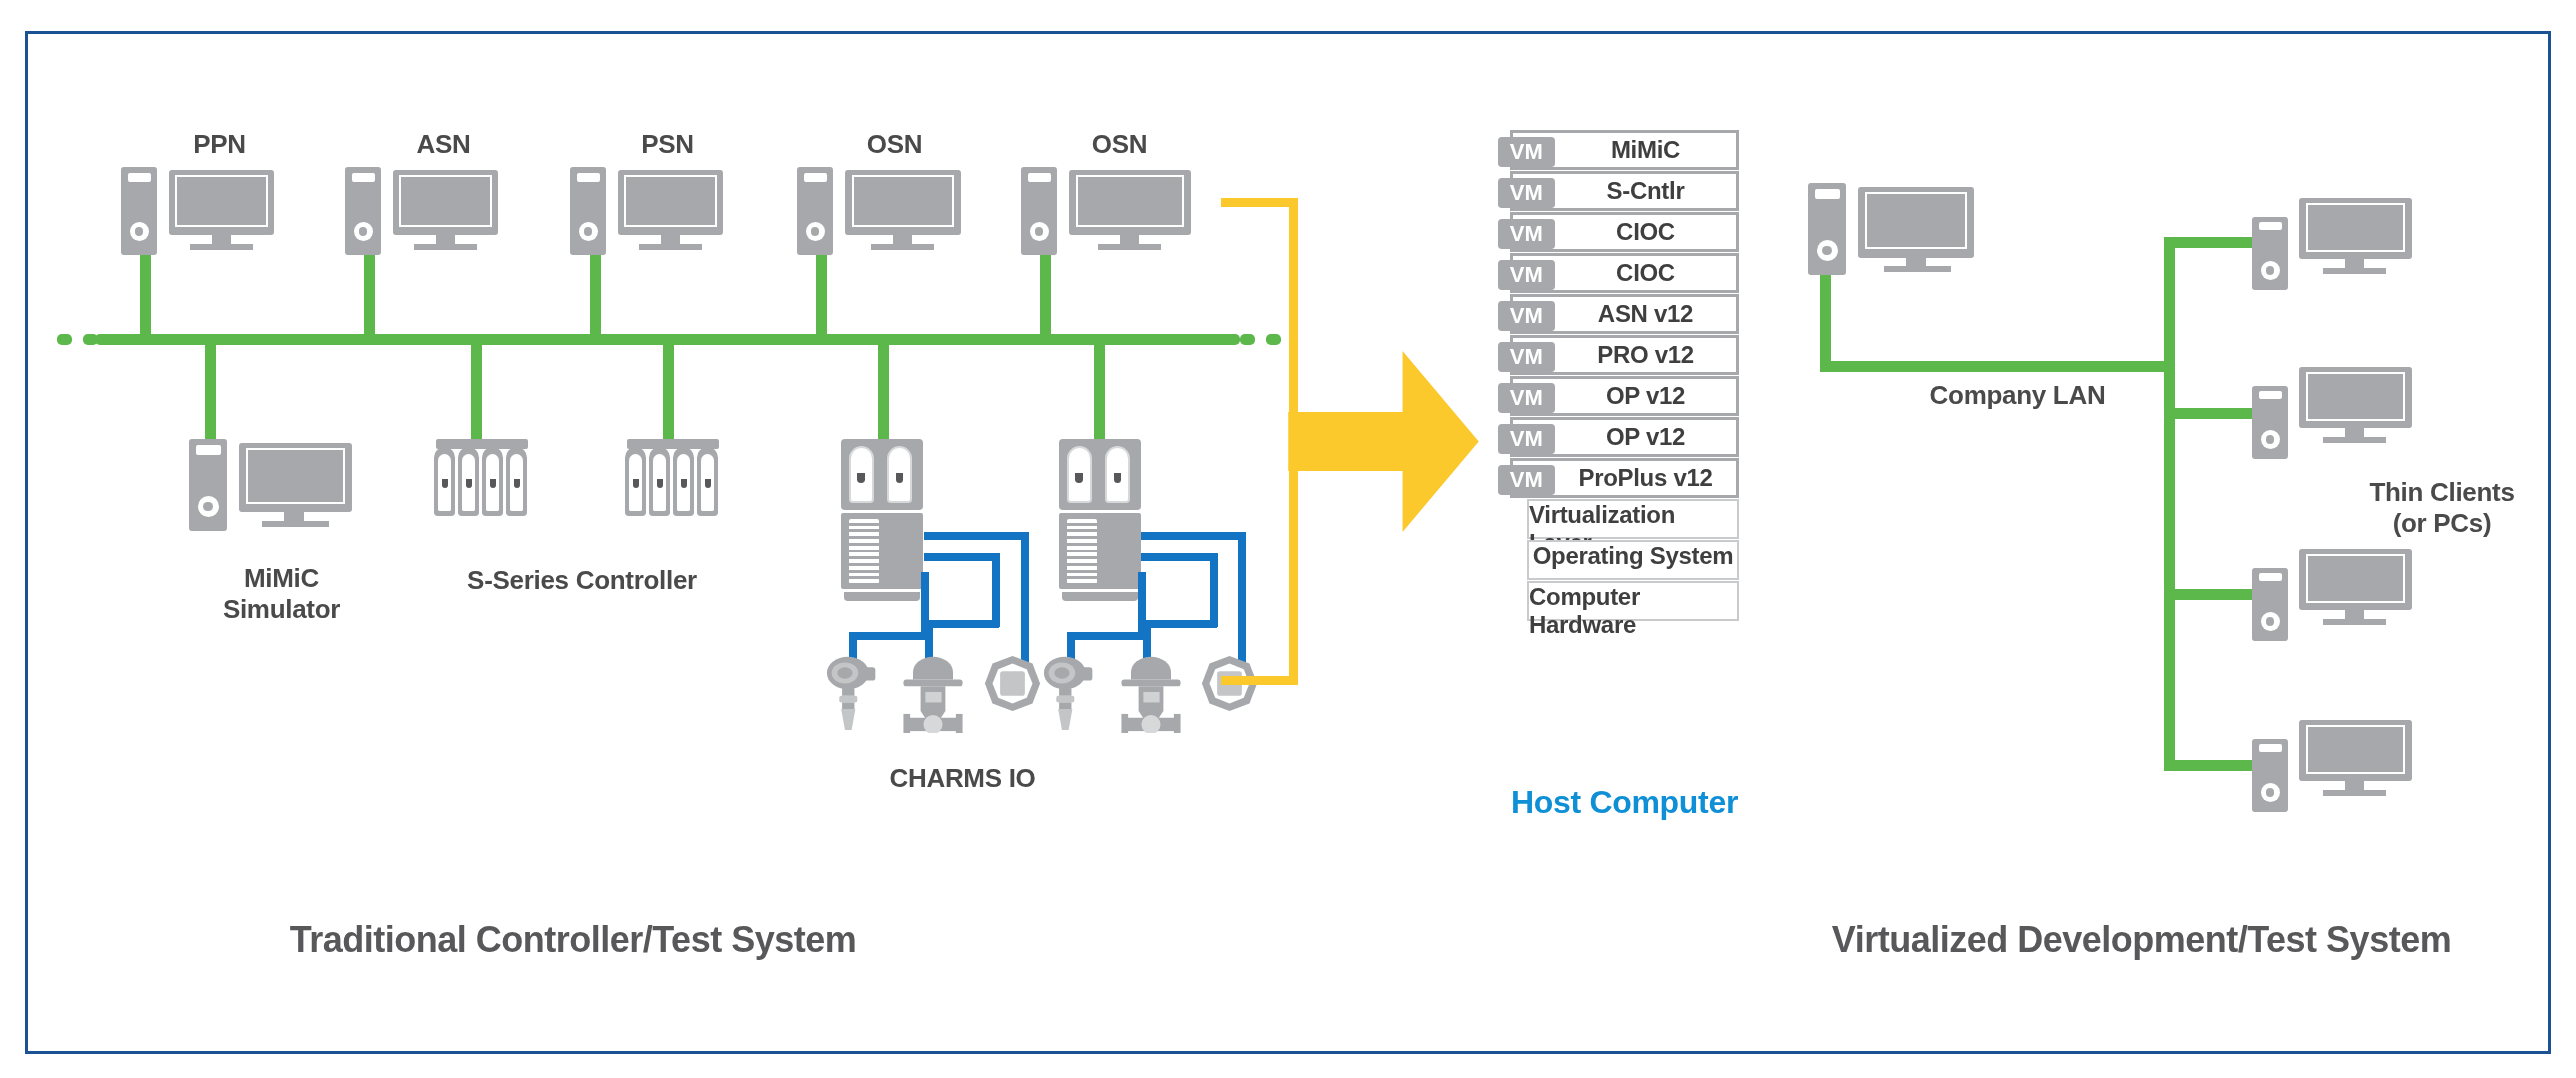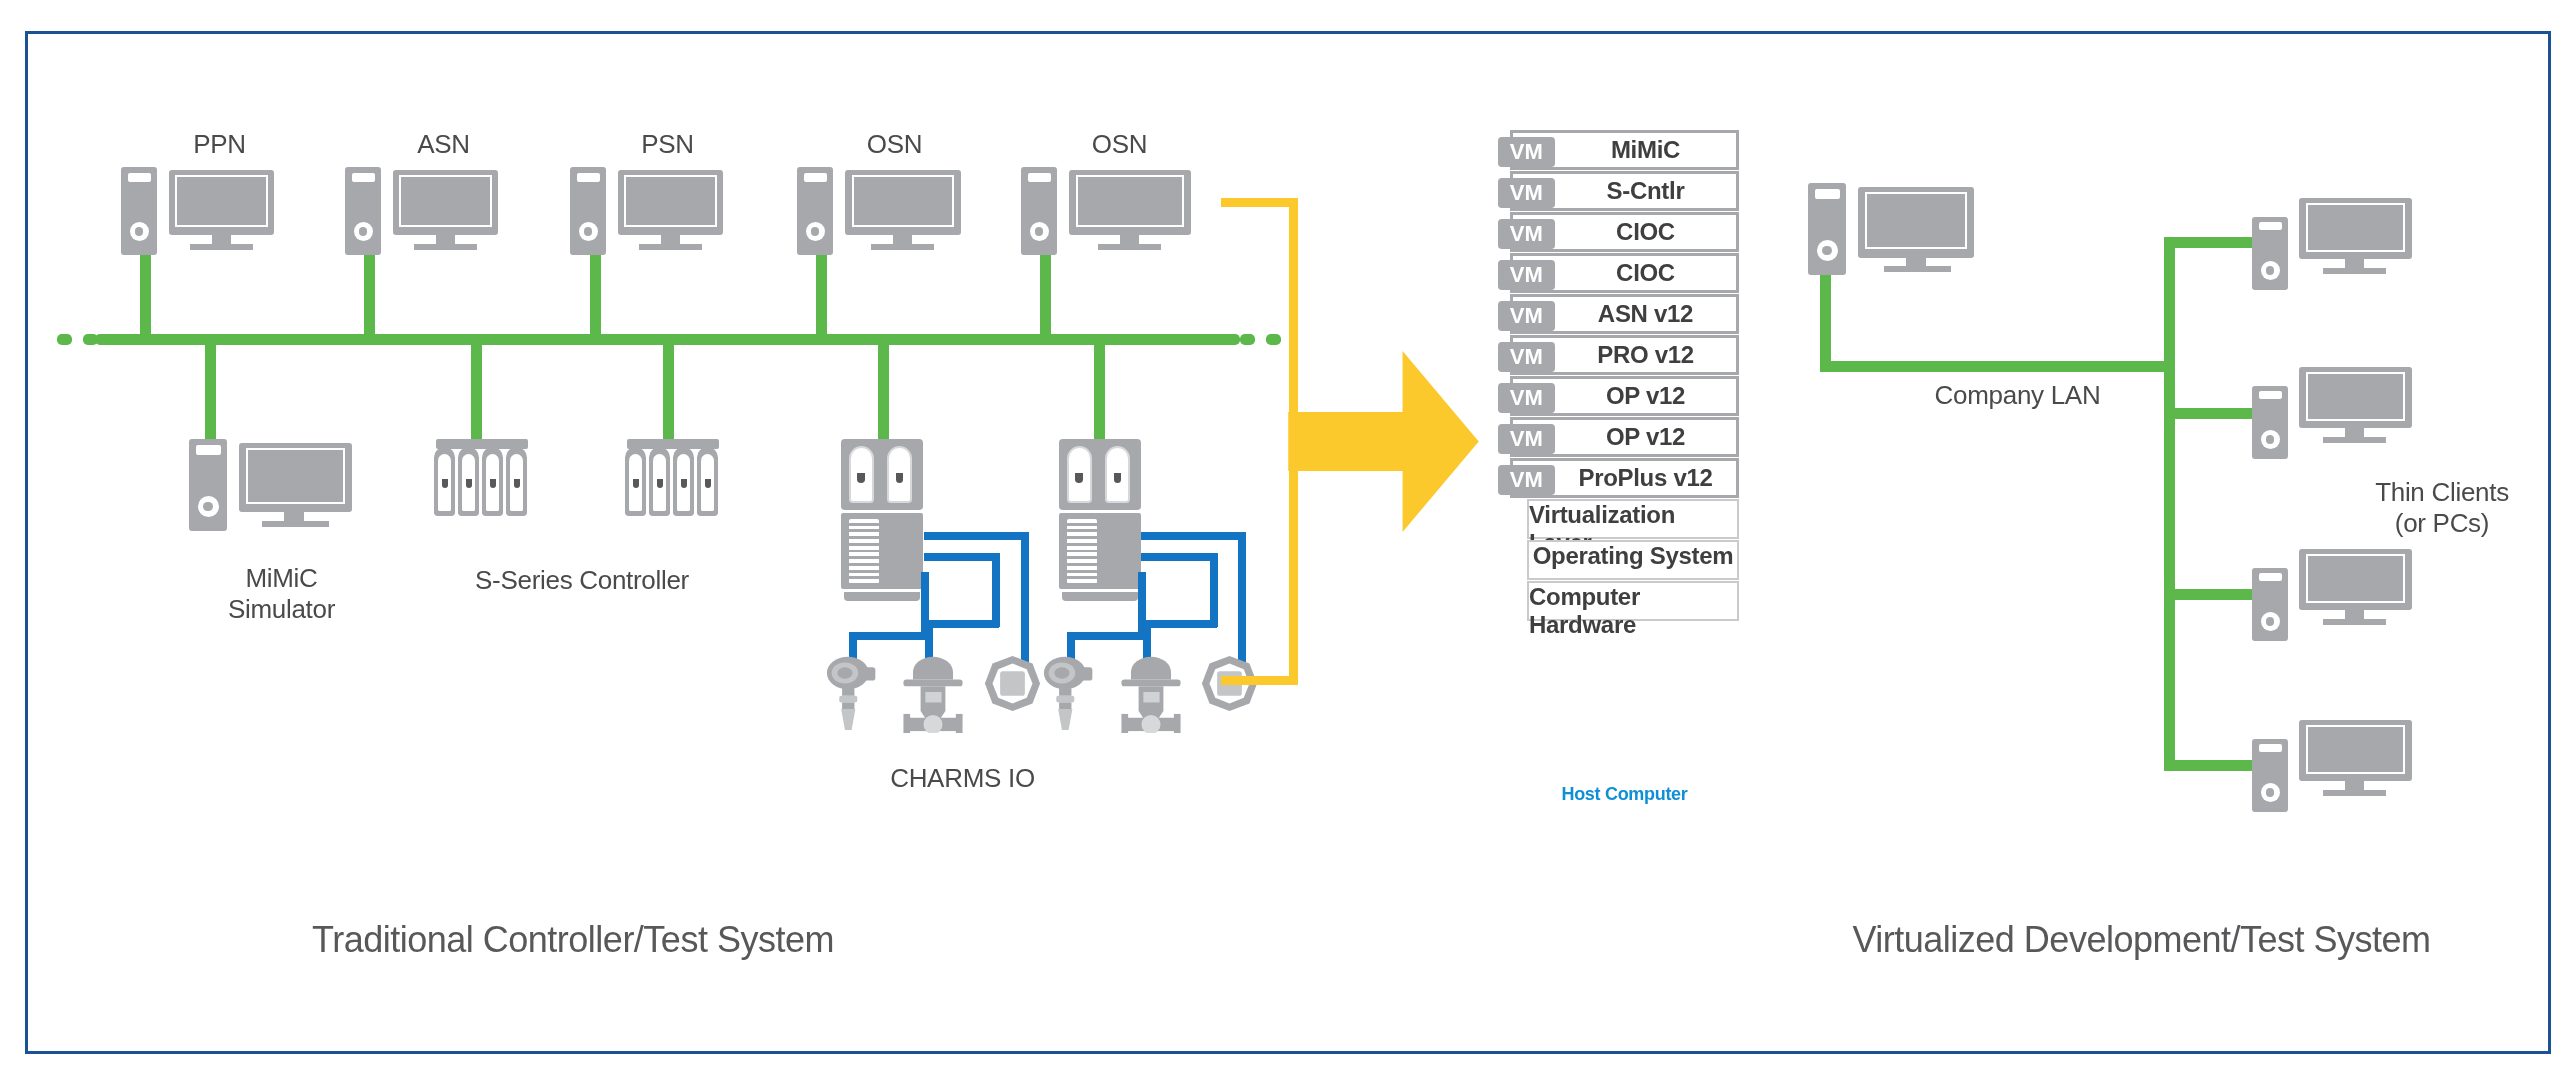--- a/index.html
+++ b/index.html
@@ -19,21 +19,21 @@
   #frame {
     position: absolute;
     left: 25px; top: 30.5px;
     width: 2526px; height: 1023px;
     border: 3.8px solid #1a5294;
     background: #ffffff;
   }
   .lbl {
     position: absolute;
     color: #4a4a4a;
-    font-weight: normal;
+    font-weight: bold;
     text-align: center;
     line-height: 1.18;
     white-space: pre-line;
     letter-spacing: -0.3px;
   }
   .node-label { font-size: 26px; }
   .sub-label  { font-size: 26px; }
   .title-label{ font-size: 36px; color: #58585a; letter-spacing: -0.5px;}
   .lan-label  { font-size: 26px; }
   .host-label { font-size: 26px; }
@@ -155,21 +155,21 @@
   }
   .hostrow {
     position:relative; width: calc(100% - 17px); margin-left:17px;
     height:40px; margin-bottom:1px;
     border: 2.9px solid #c9cacc; background:#ffffff;
     display:flex; align-items:flex-start; justify-content:center;
   }
   .hostrow .htxt { font-size:24px; font-weight:bold; color:#3f3f3f; letter-spacing:-0.3px;}
   #hostcomputer-label {
     position:absolute; width:100%; text-align:center;
-    color:#0e8fd6; font-size:18px; font-weight:bold; letter-spacing:-0.3px;
+    color:#0e8fd6; font-size:32px; font-weight:bold; letter-spacing:-0.3px;
   }
 </style>
 </head>
 <body>
 
 <div id="page">
   <div id="frame"></div>
 
   <div class="wire" style="left:95px; top:334px; width:1145px; height:10.5px; border-radius:4.8px;"></div>
   <div class="dash-row" style="left:57px; top:334px;">

